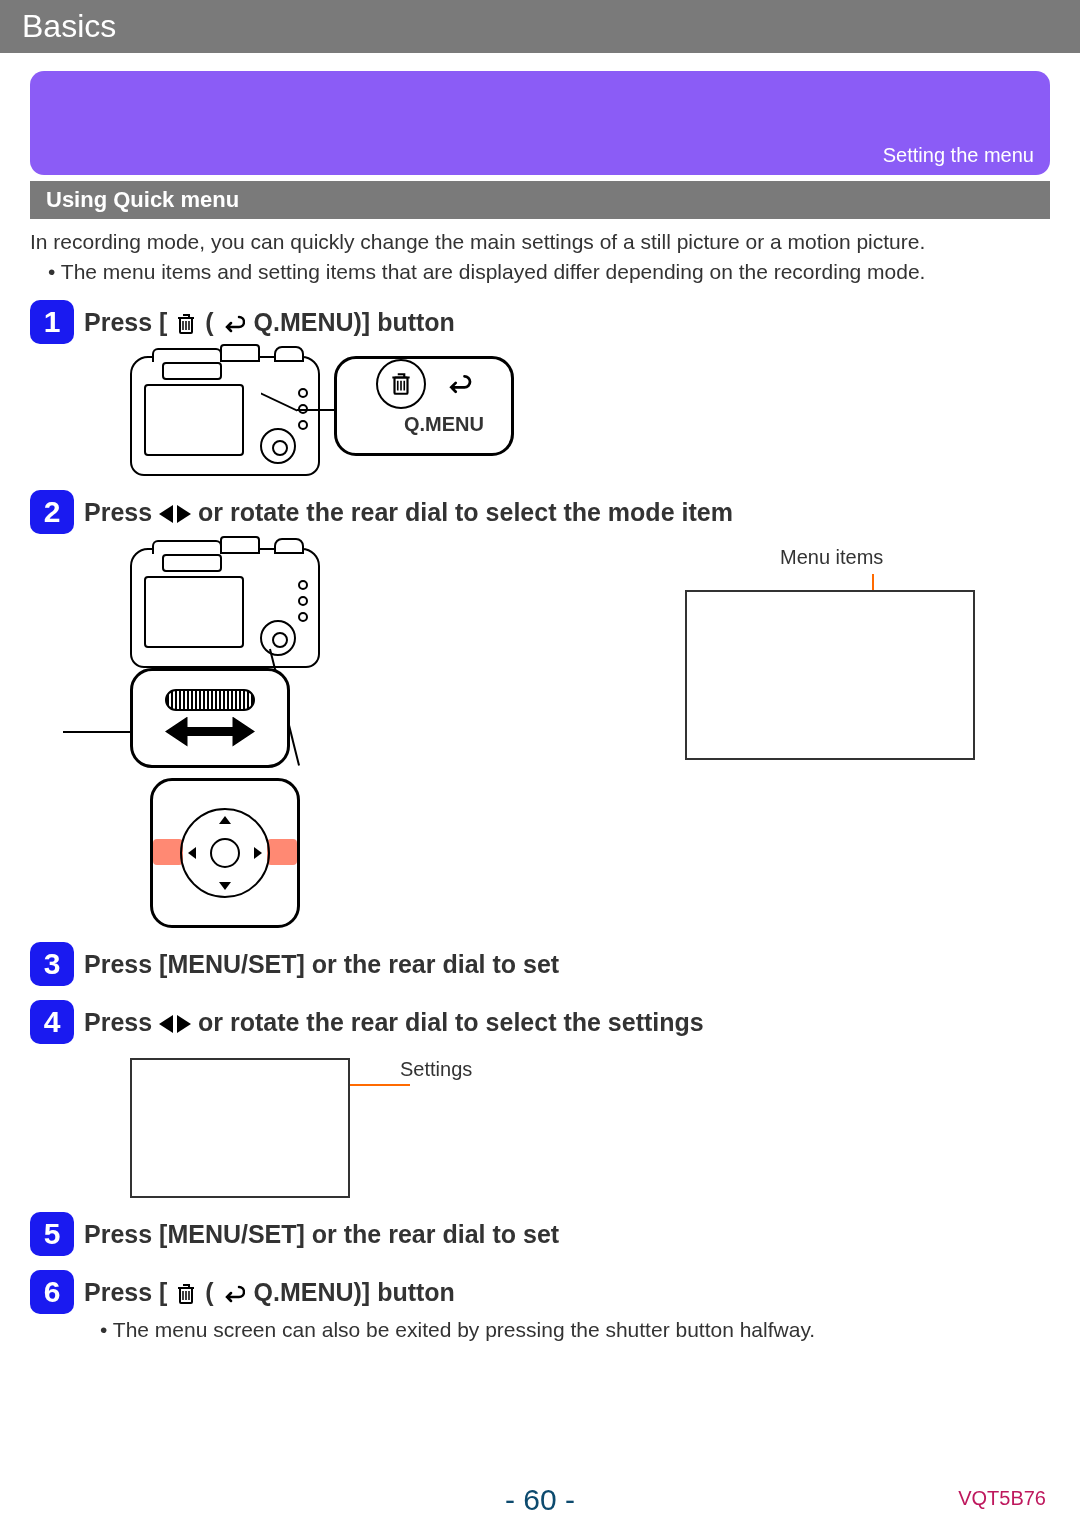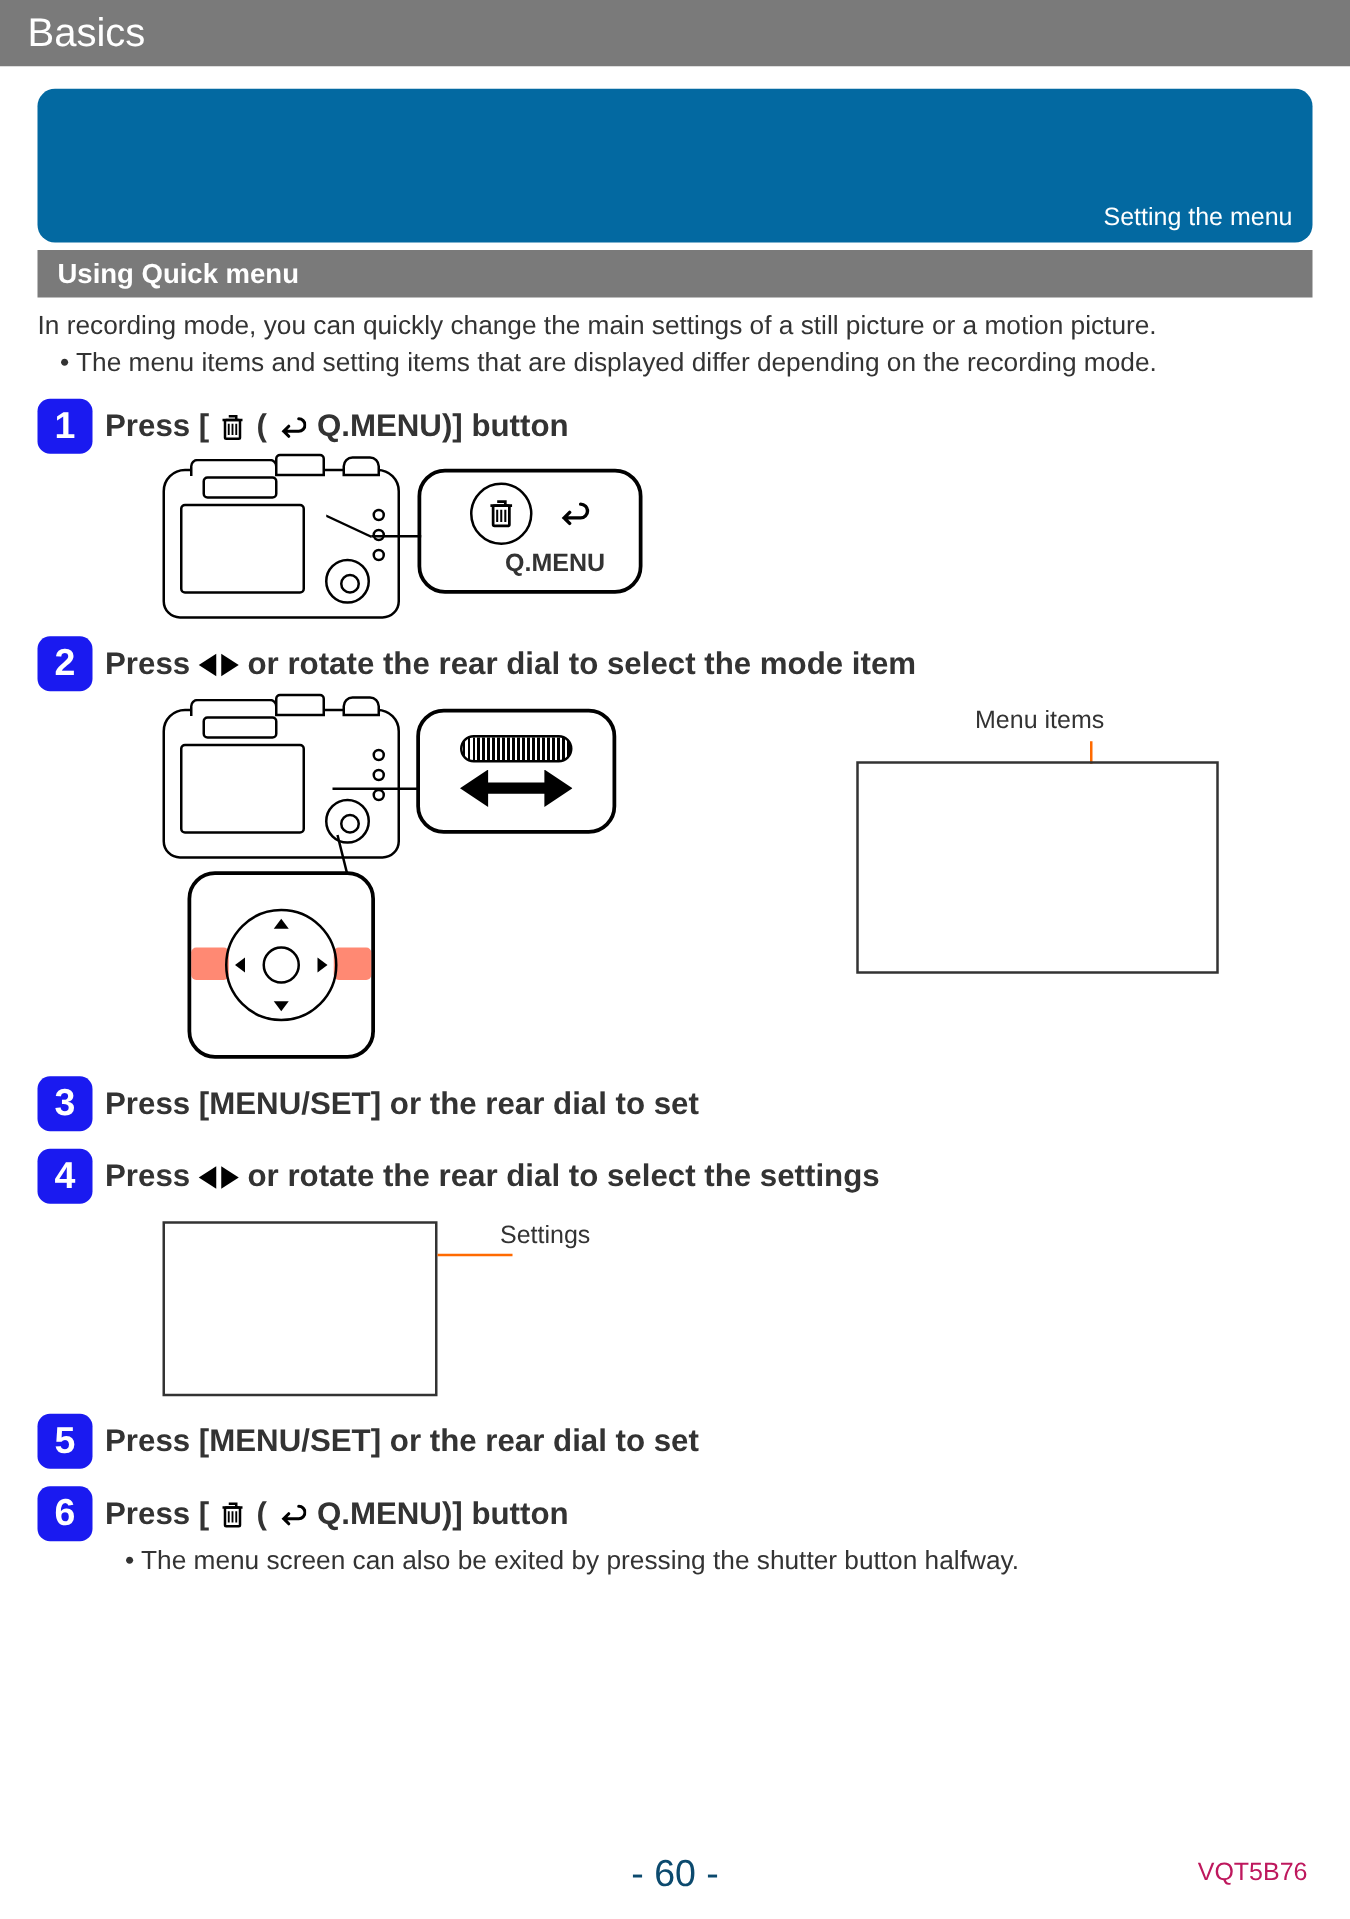--- a/index.html
+++ b/index.html
@@ -15,23 +15,23 @@
     background: #7a7a7a;
     color: #fff;
     padding: 8px 22px;
     font-size: 32px;
     font-weight: 400;
   }
   .content {
     padding: 18px 30px 0 30px;
   }
   .blue-block {
-    background: #0369a1;
+    background: #8b5cf6;
     border-radius: 14px;
-    height: 123px;
+    height: 104px;
     position: relative;
     margin-bottom: 6px;
   }
   .setting-menu {
     position: absolute;
     right: 16px;
     bottom: 8px;
     color: #fff;
     font-size: 20px;
   }
@@ -126,43 +126,44 @@
   .camera-wheel {
     position: absolute; bottom: 10px; right: 22px; width: 36px; height: 36px;
     border: 2px solid #000; border-radius: 50%;
   }
   .camera-wheel::after {
     content: ""; position: absolute; top: 10px; left: 10px; width: 12px; height: 12px;
     border: 2px solid #000; border-radius: 50%;
   }
   .callout-box1 {
     width: 180px; height: 100px; border: 3px solid #000; border-radius: 22px;
-    display: flex; flex-direction: column; align-items: center; justify-content: center;
+    display: flex; flex-direction: column; align-items: center; 
     position: relative; background: #fff;
   }
   .callout-box1 .row { display: flex; gap: 20px; align-items: center; }
   .trash-circle {
     width: 50px; height: 50px; border: 2px solid #000; border-radius: 50%;
     display: flex; align-items: center; justify-content: center;
   }
   .qmenu-label { font-size: 20px; font-weight: bold; margin-top: 4px; margin-left: 40px;}
   .lead-line1 {
     position: absolute; top: 50px; left: -40px; width: 40px; height: 2px; background: #000;
   }
   .lead-line1::before {
     content: ""; position: absolute; left: -36px; top: -8px; width: 36px; height: 20px;
     border-top: 2px solid #000; transform: skewY(25deg);
   }
 
   .figure-row2 {
     display: flex;
     align-items: flex-start;
-    gap: 13px;
+    gap: 0;
     margin: 14px 0 0 100px;
     position: relative;
+    flex-direction: column;
   }
   .dial-box {
     width: 160px; height: 100px; border: 3px solid #000; border-radius: 22px;
     display: flex; flex-direction: column; align-items: center; justify-content: center;
     position: relative; background: #fff;
   }
   .dial-knurl {
     width: 90px; height: 22px; border: 2px solid #000; border-radius: 11px;
     background: repeating-linear-gradient(90deg,#000 0 2px,#fff 2px 4px);
   }

